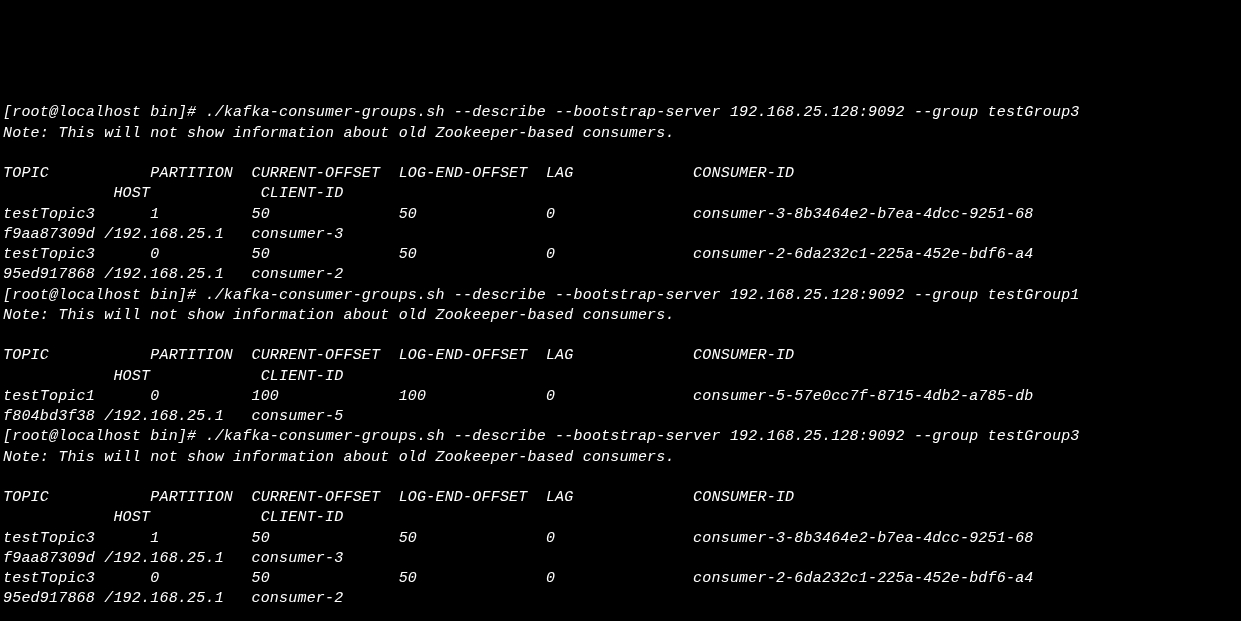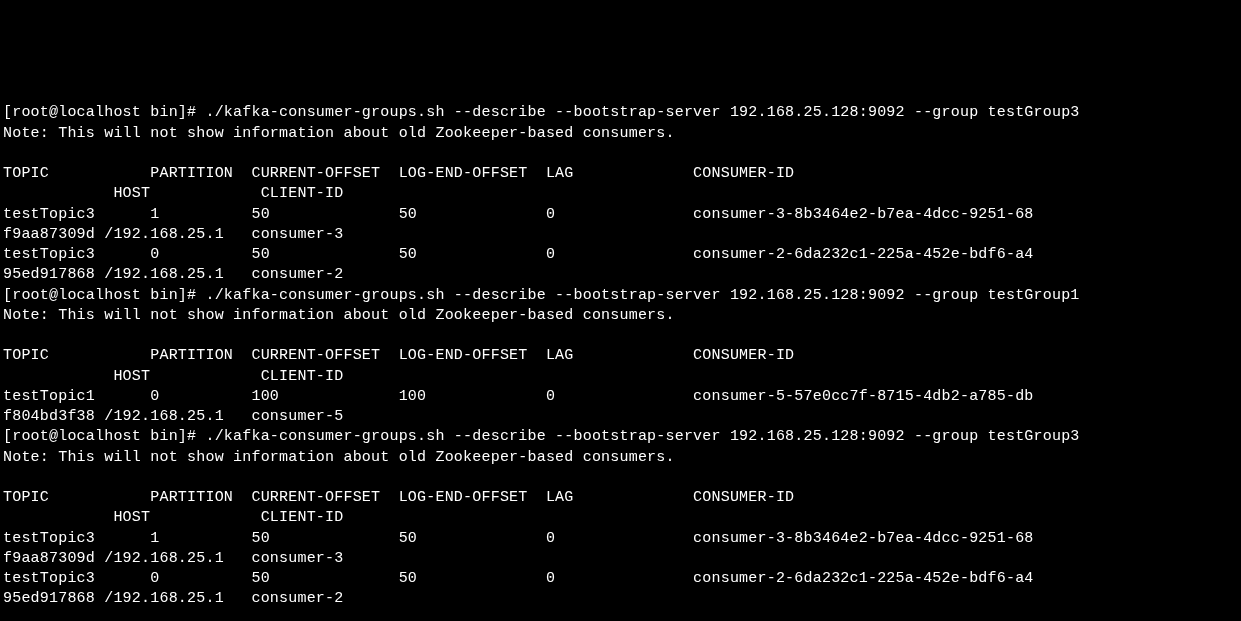--- a/index.html
+++ b/index.html
@@ -12,20 +12,21 @@
     line-height: 1.35;
     width: 1241px;
     height: 621px;
     overflow: hidden;
     white-space: pre;
     position: relative;
   }
   .term {
     padding: 2px 3px;
     letter-spacing: 0.2px;
+    font-style: italic;
   }
 </style>
 </head>
 <body>
 
 
 
 <div class="term" id="terminal"><span>[root@localhost bin]# ./kafka-consumer-groups.sh --describe --bootstrap-server 192.168.25.128:9092 --group testGroup3</span>
 <span>Note: This will not show information about old Zookeeper-based consumers.</span>
 <span></span>

